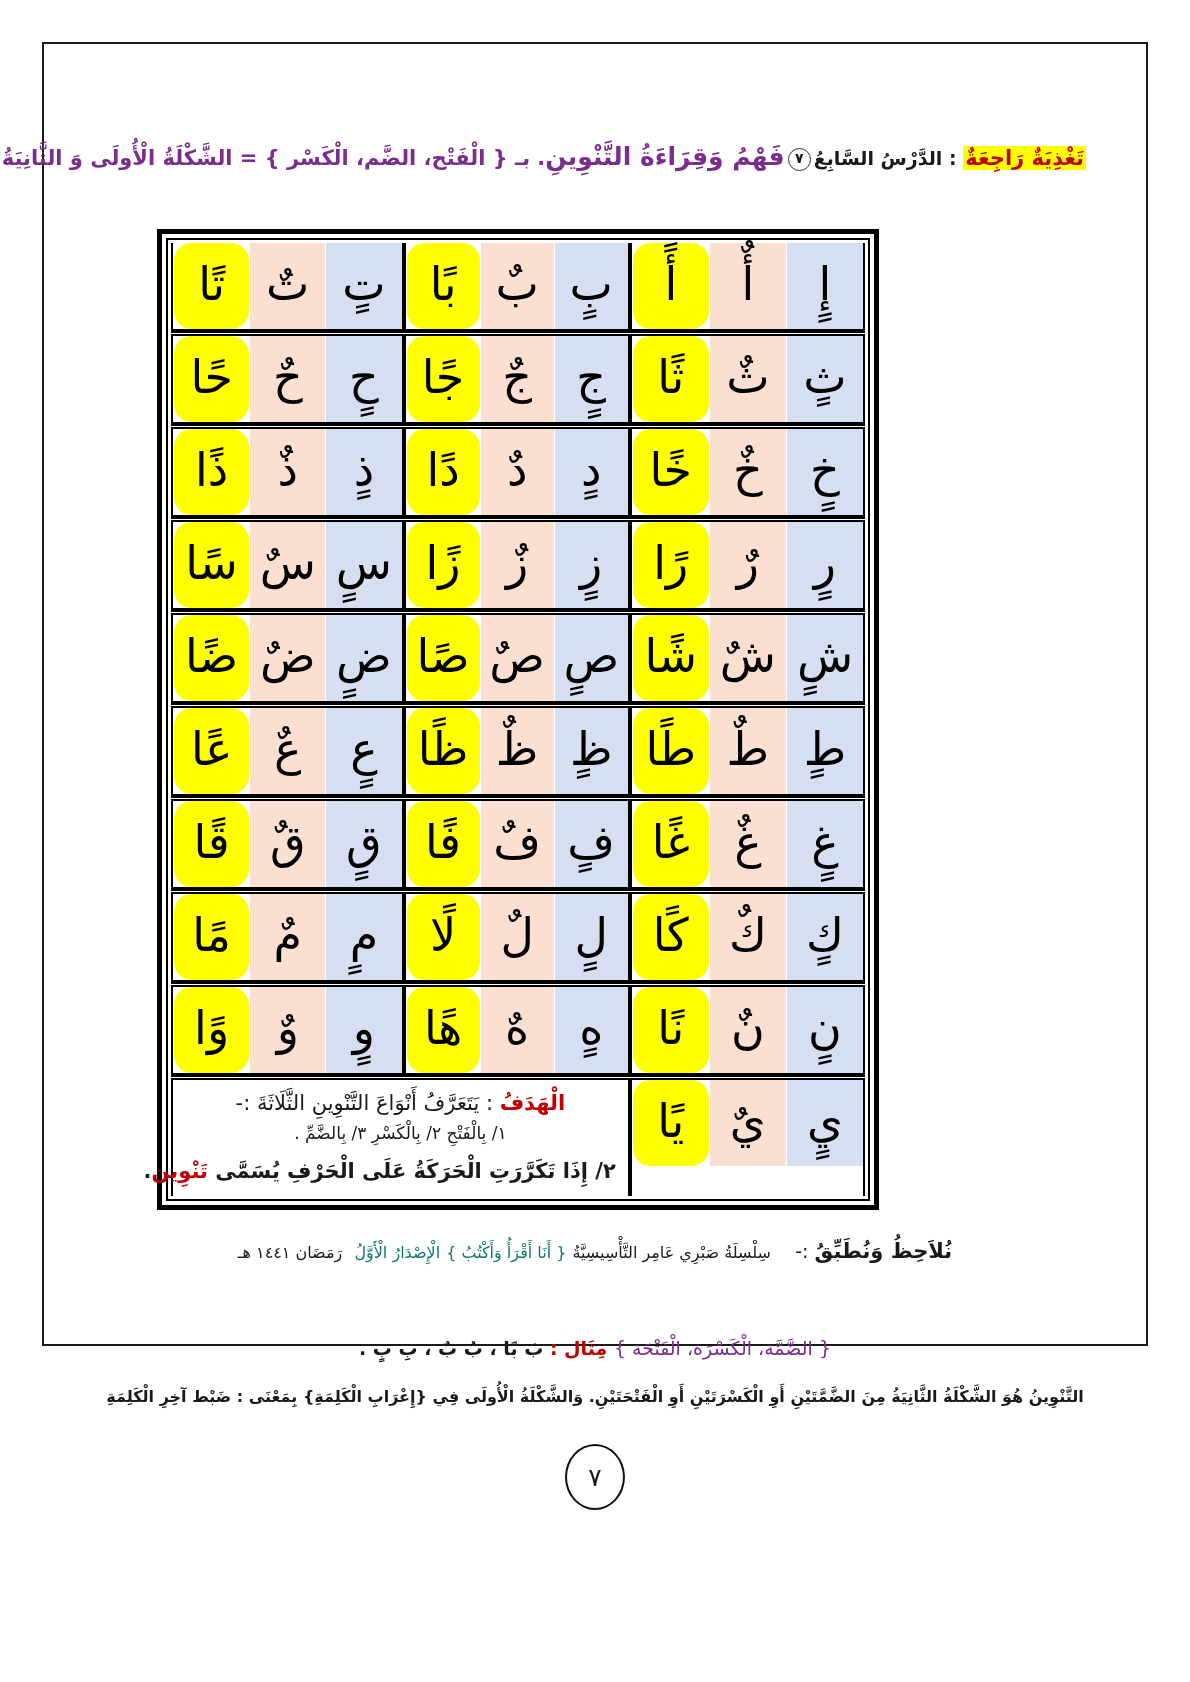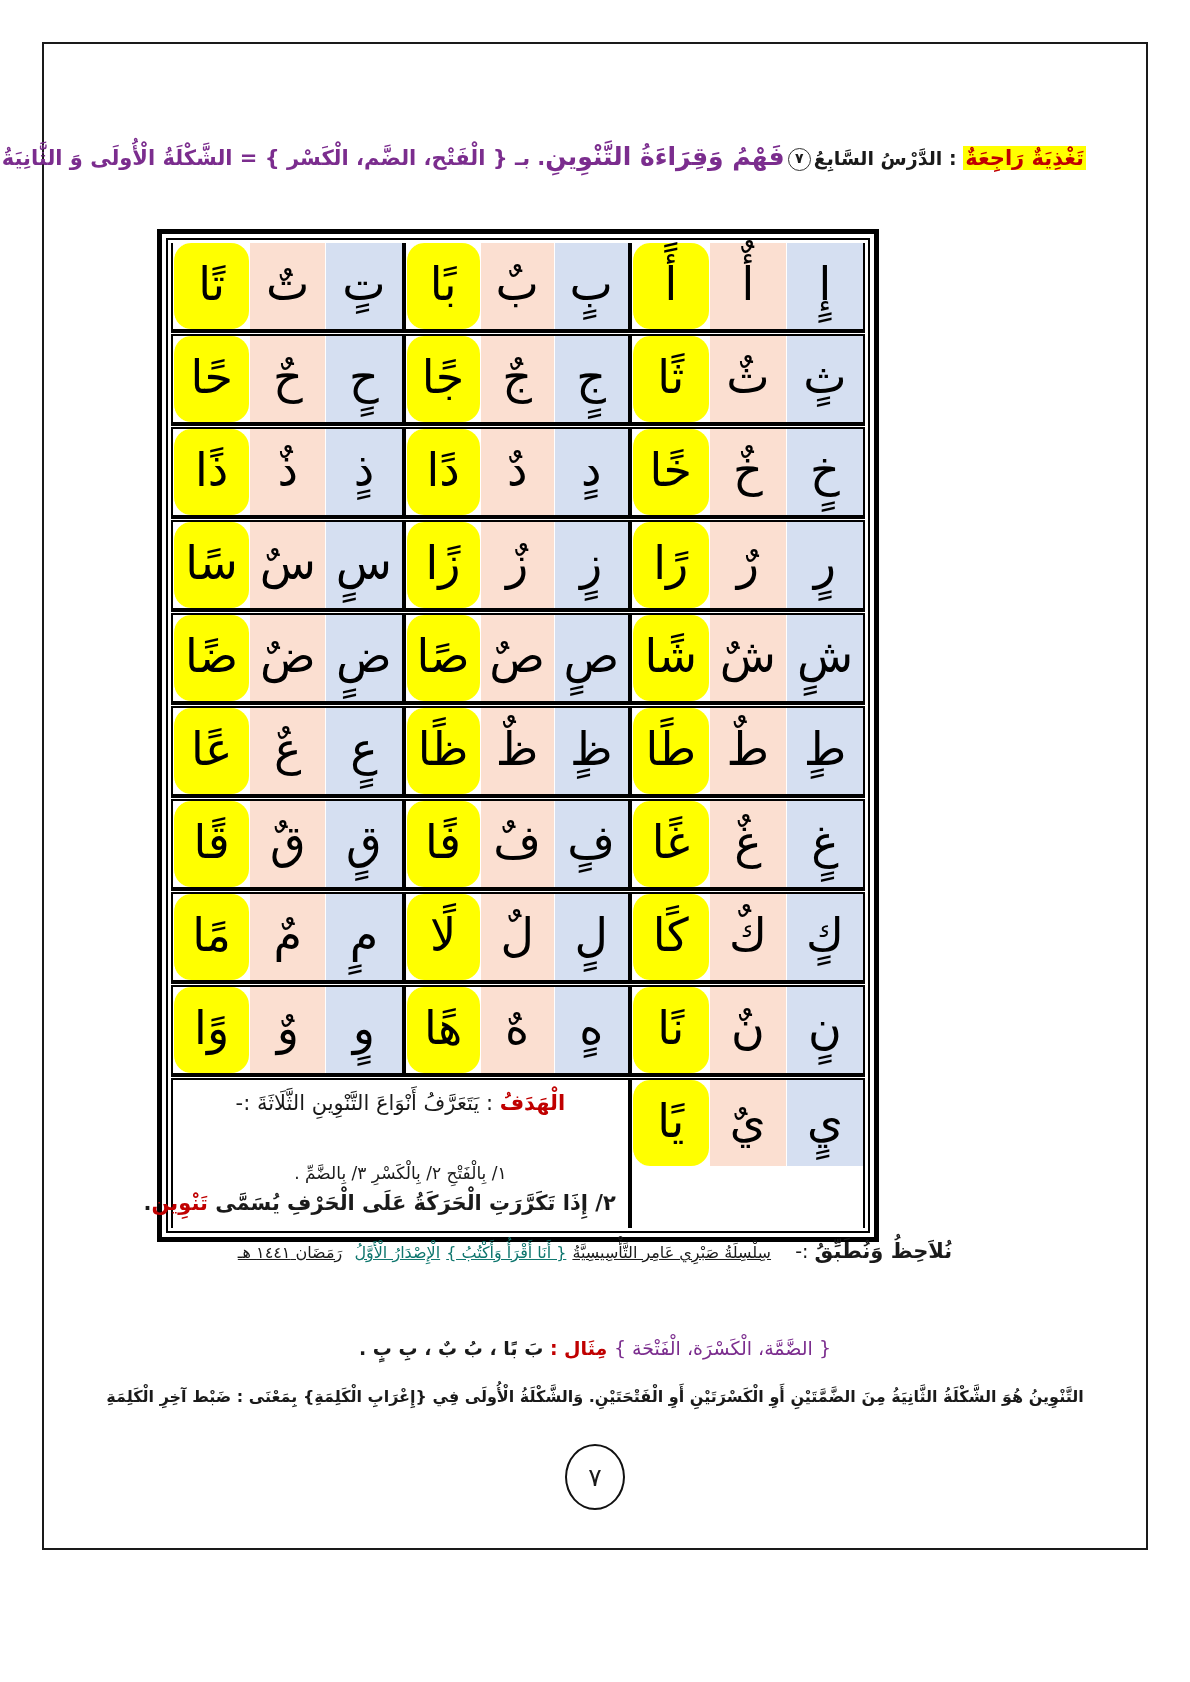--- a/index.html
+++ b/index.html
@@ -13,21 +13,21 @@
     font-family: "DejaVu Sans", "Liberation Sans", sans-serif;
     position: relative;
   }
 
   
   #page-frame {
     position: absolute;
     left: 42px;
     top: 42px;
     width: 1106px;
-    height: 1508px;
+    height: 1304px;
     border: 2px solid #1a1a1a;
     box-sizing: border-box;
     background: #ffffff;
   }
 
   #page-inner {
     position: absolute;
     inset: 0;
     padding: 0;
   }
@@ -169,49 +169,48 @@
     color: #1a1a1a;
     line-height: 1.55;
     white-space: nowrap;
   }
   .goal-l1 .gred { color: #c00000; font-weight: bold; }
   .goal-l2 {
     font-size: 17px;
     color: #1a1a1a;
     line-height: 1.6;
     white-space: nowrap;
-    margin-top: 40px;
   }
   .goal-l3 {
     font-size: 21px;
     color: #1a1a1a;
     font-weight: bold;
     line-height: 1.5;
     white-space: nowrap;
-    margin-top: 1px;
+    margin-top: 9px;
   }
   .goal-l3 .gred { color: #c00000; }
 
   
   .foot {
     position: absolute;
     left: 60px;
     right: 60px;
     direction: rtl;
     text-align: center;
     white-space: nowrap;
   }
   #foot-1 {
     top: 1195px;
     font-size: 19px;
     color: #1a1a1a;
   }
   #foot-1 .f1-title { font-weight: bold; font-size: 21px; }
   #foot-1 .f1-red { color: #0f766e; }
-  #foot-1 .f1-sm { font-size: 16px; text-decoration: underline; }
+  #foot-1 .f1-sm { font-size: 16px; }
   #foot-1 .f1-dark { color: #1a1a1a; }
 
   #foot-2 {
     top: 1245px;
     font-size: 19px;
     color: #7b2d8e;
   }
   #foot-2 .f2-red { color: #c00000; font-weight: bold; }
   #foot-2 .f2-num {
     display: inline-block;

